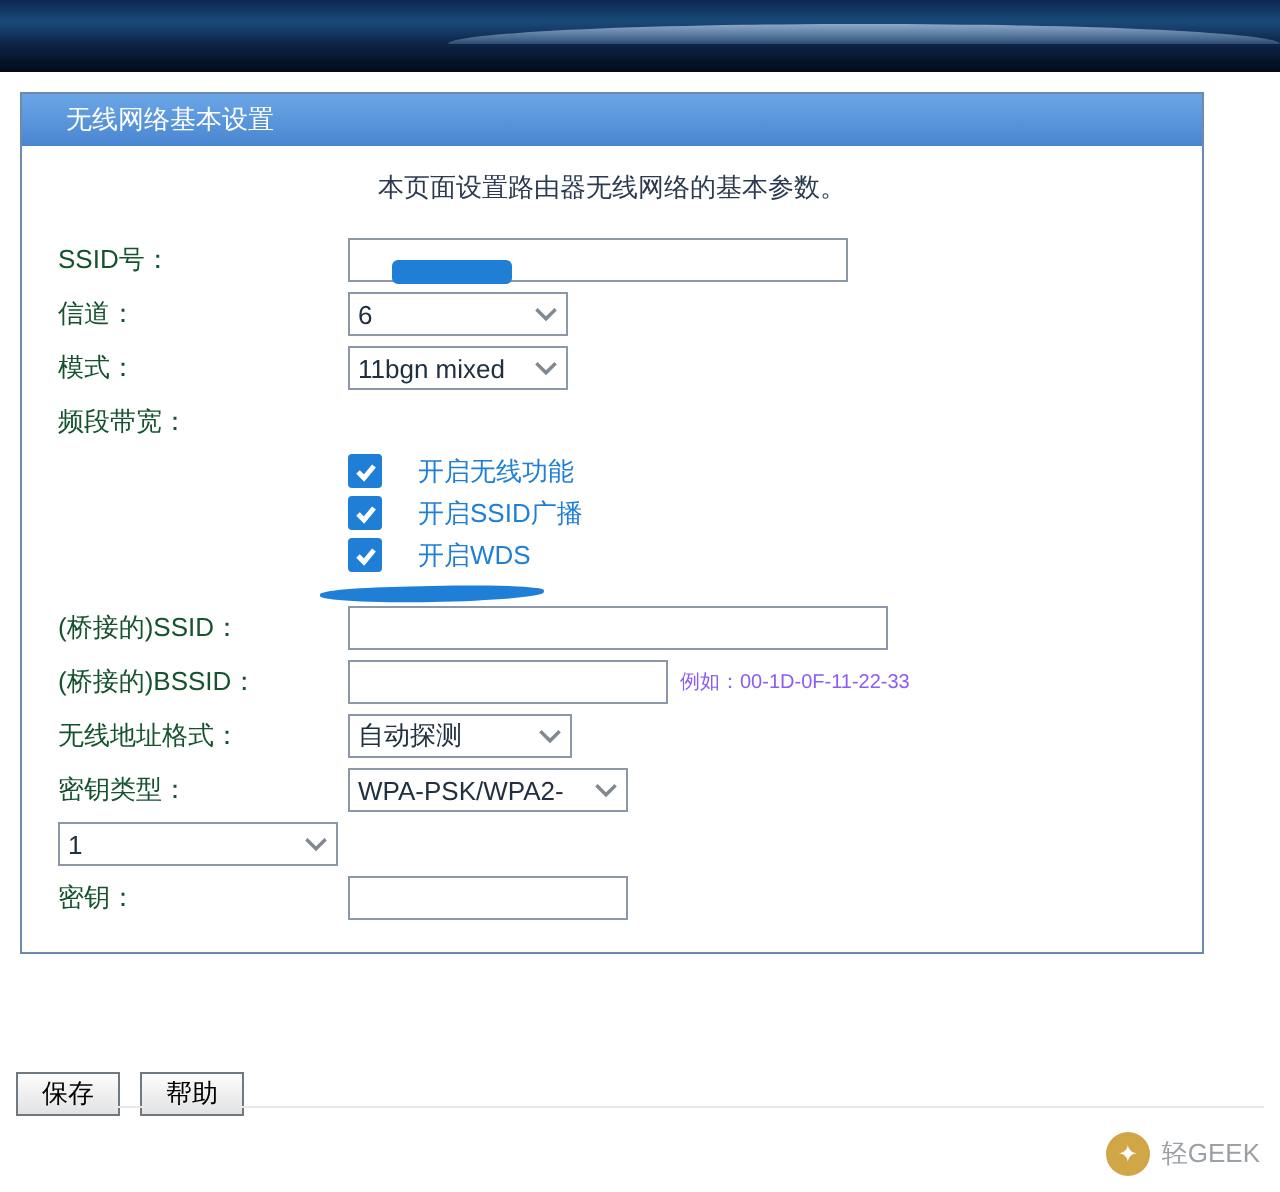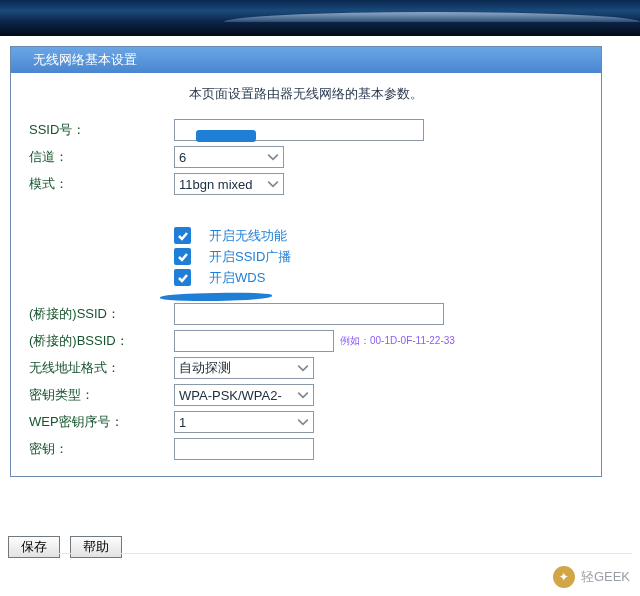--- a/index.html
+++ b/index.html
@@ -156,20 +156,21 @@
           <span class="sel-txt">11bgn mixed</span>
           <span class="sel-arr">
               <svg viewBox="0 0 10 10">
                 <path d="M1 3 L5 7 L9 3" fill="none" stroke="#808890" stroke-width="1.4"></path>
               </svg>
             </span>
         </div>
       </div>
 
       <div class="row">
+        <div class="label">频段带宽：</div>
       </div>
 
       <div class="cb-row">
         <span class="cb">
             <svg viewBox="0 0 12 12">
               <polyline points="2,6 5,9 10,3"></polyline>
             </svg>
           </span>
         <span class="cb-label">开启无线功能</span>
       </div>
@@ -198,21 +199,21 @@
 
       <div class="row">
         <div class="label">(桥接的)BSSID：</div>
         <div class="ctrl"><input type="text" style="width: 160px;" value=""></div>
         <span class="example">例如：00-1D-0F-11-22-33</span>
       </div>
 
 
       <div class="row">
         <div class="label">无线地址格式：</div>
-        <div class="sel" style="width:140px">
+        <div class="sel" style="width:112px">
           <span class="sel-txt">自动探测</span>
           <span class="sel-arr">
               <svg viewBox="0 0 10 10">
                 <path d="M1 3 L5 7 L9 3" fill="none" stroke="#808890" stroke-width="1.4"></path>
               </svg>
             </span>
         </div>
       </div>
 
       <div class="row">
@@ -221,21 +222,20 @@
           <span class="sel-txt">WPA-PSK/WPA2-</span>
           <span class="sel-arr">
               <svg viewBox="0 0 10 10">
                 <path d="M1 3 L5 7 L9 3" fill="none" stroke="#808890" stroke-width="1.4"></path>
               </svg>
             </span>
         </div>
       </div>
 
       <div class="row">
-        <div class="label">WEP密钥序号：</div>
         <div class="sel" style="width:140px">
           <span class="sel-txt">1</span>
           <span class="sel-arr">
               <svg viewBox="0 0 10 10">
                 <path d="M1 3 L5 7 L9 3" fill="none" stroke="#808890" stroke-width="1.4"></path>
               </svg>
             </span>
         </div>
       </div>
 

